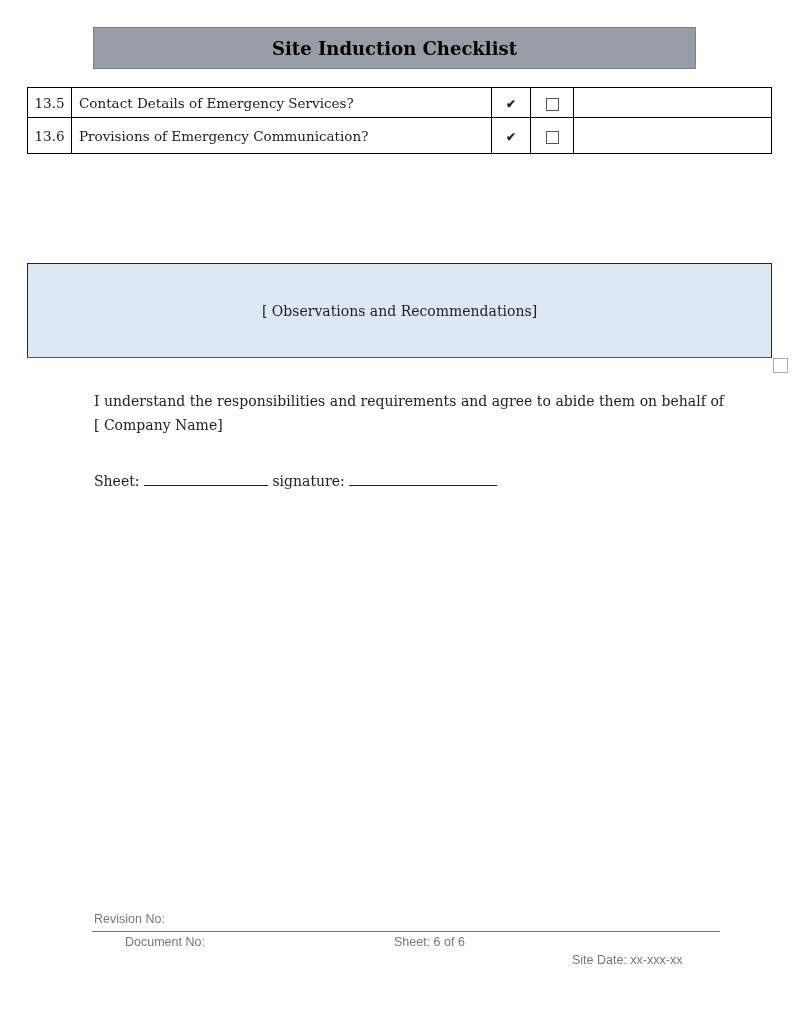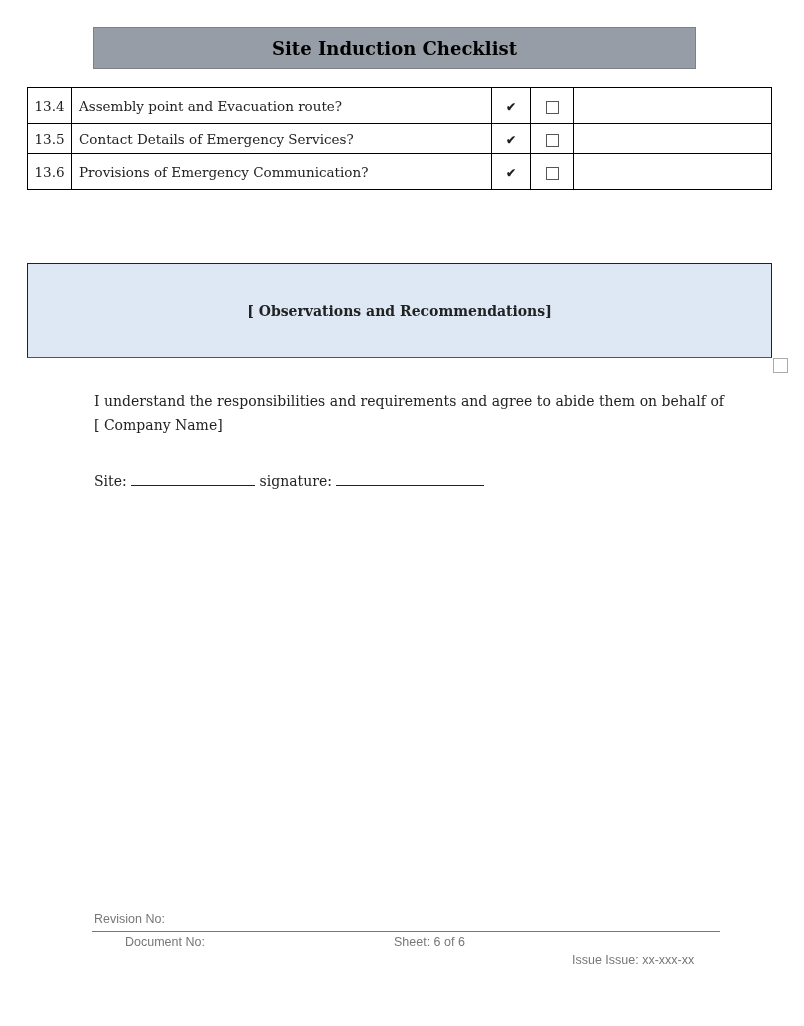--- a/index.html
+++ b/index.html
@@ -20,21 +20,21 @@
   td.comment { }
   tr.r1 td { height: 41px; }
   tr.r2 td { height: 35px; }
   tr.r3 td { height: 29px; }
   tr.r4 td { height: 35px; }
   .tick { font-size: 12px; font-weight: bold; }
   .box { display: inline-block; width: 11px; height: 11px; border: 1px solid #555;
          background: #fff; vertical-align: middle; }
   .obs { position: absolute; left: 27px; top: 263px; width: 743px; height: 93px;
          background: #dde8f4; border: 1px solid #222; border-bottom: 1px solid #555;
-         display: flex; align-items: center; justify-content: center; font-size: 14px; font-weight: bold; }
+         display: flex; align-items: center; justify-content: center; font-size: 14px; }
   .corner-box { position: absolute; left: 773px; top: 358px; width: 13px; height: 13px;
                 border: 1px solid #aaa; background: #fff; }
   .agree { position: absolute; left: 94px; top: 389px; width: 630px; font-size: 14px;
            line-height: 24px; text-align: justify; }
   .sign-line { position: absolute; left: 94px; top: 471px; font-size: 14px; white-space: nowrap; }
   .blank { display: inline-block; border-bottom: 1px solid #222; vertical-align: baseline; height: 14px; }
   .blank.date { width: 124px; }
   .blank.sig { width: 148px; }
   .footer-rule { position: absolute; left: 92px; top: 931px; width: 628px; height: 1px; background: #777; }
   .footer { position: absolute; font-family: "Liberation Sans", "DejaVu Sans", sans-serif;
@@ -42,27 +42,20 @@
 </style>
 </head>
 <body>
 
 <div class="title-bar">
   <span>Site Induction Checklist</span>
 </div>
 
 <table class="checklist">
   <tbody>
-  <tr class="r2">
-    <td class="num">13.4</td>
-    <td class="q">Assembly point and Evacuation route?</td>
-    <td class="yes"><span class="tick">✔</span></td>
-    <td class="no"><span class="box"></span></td>
-    <td class="comment"></td>
-  </tr>
   <tr class="r3">
     <td class="num">13.5</td>
     <td class="q">Contact Details of Emergency Services?</td>
     <td class="yes"><span class="tick">✔</span></td>
     <td class="no"><span class="box"></span></td>
     <td class="comment"></td>
   </tr>
   <tr class="r4">
     <td class="num">13.6</td>
     <td class="q">Provisions of Emergency Communication?</td>
@@ -74,23 +67,23 @@
   </table>
 
 <div class="obs">
   <span>[ Observations and Recommendations]</span>
 </div>
 <div class="corner-box"></div>
 
 <div class="agree">I understand the responsibilities and requirements and agree to abide them on behalf of [ Company Name]</div>
 
 <div class="sign-line">
-  <span>Site:</span>
+  <span>Sheet:</span>
   <span class="blank date"></span>
   <span>signature:</span>
   <span class="blank sig"></span>
 </div>
 
 <div class="footer-rule"></div>
 <div class="footer" style="left:94px; top:935px;margin-left:31px;">Document No:</div>
 <div class="footer" style="left:94px; top:912px;">Revision No:</div>
 <div class="footer" style="left:394px; top:935px;">Sheet: 6 of 6</div>
-<div class="footer" style="left:572px; top:953px;">Issue Issue: xx-xxx-xx</div>
+<div class="footer" style="left:572px; top:953px;">Site Date: xx-xxx-xx</div>
 
 </body></html>

